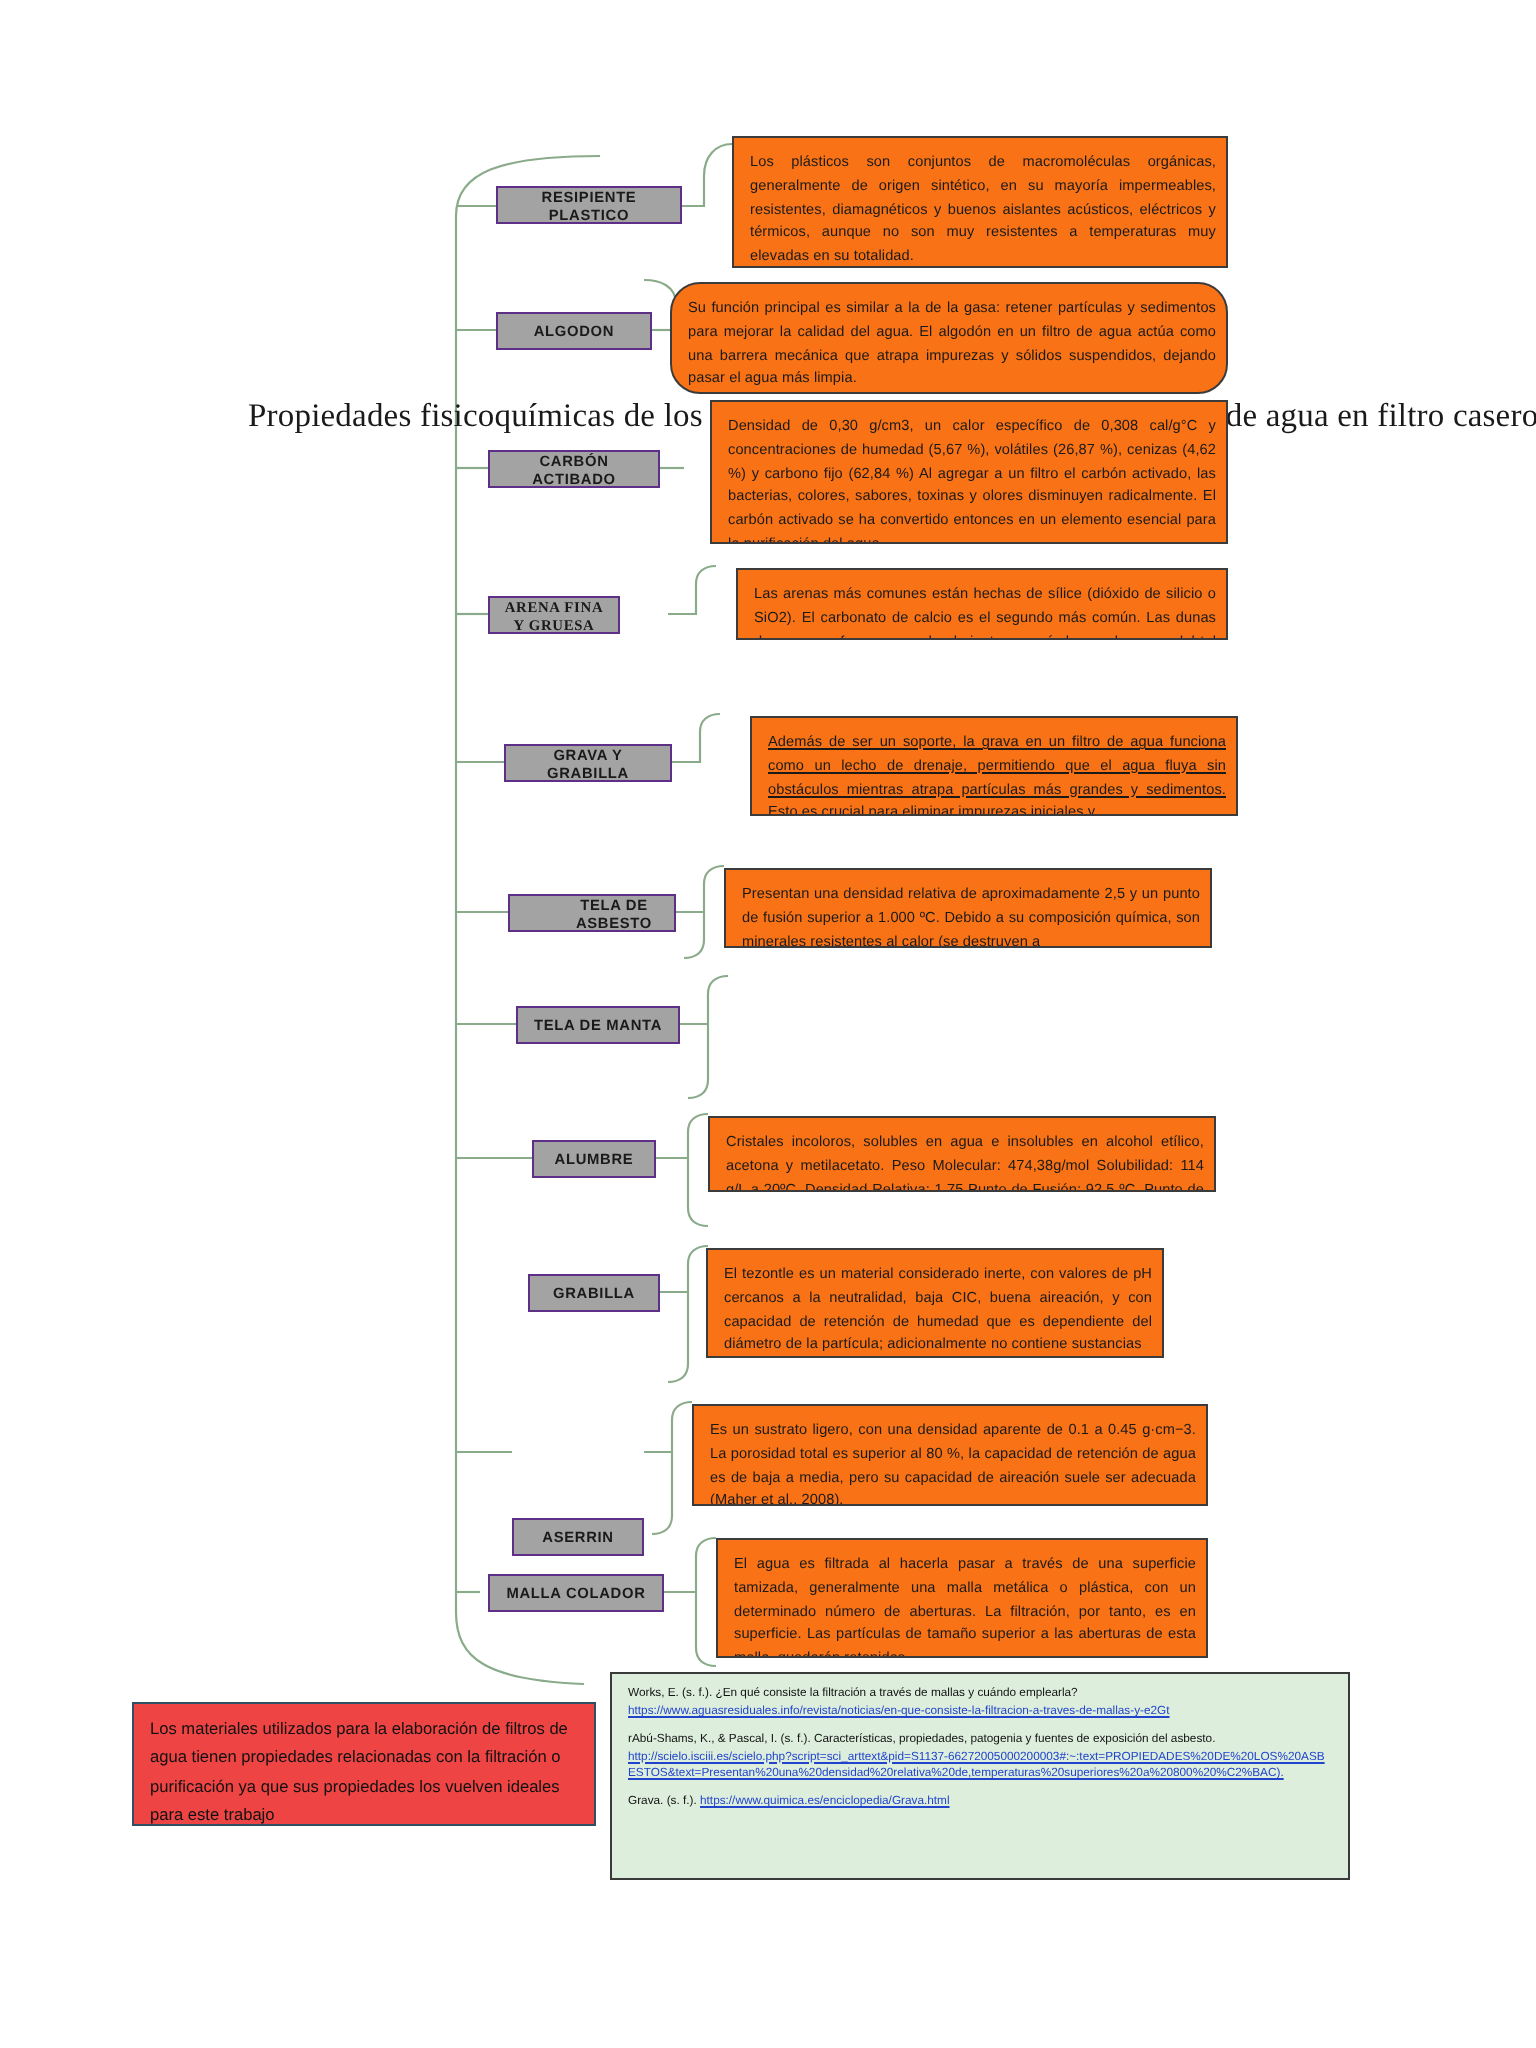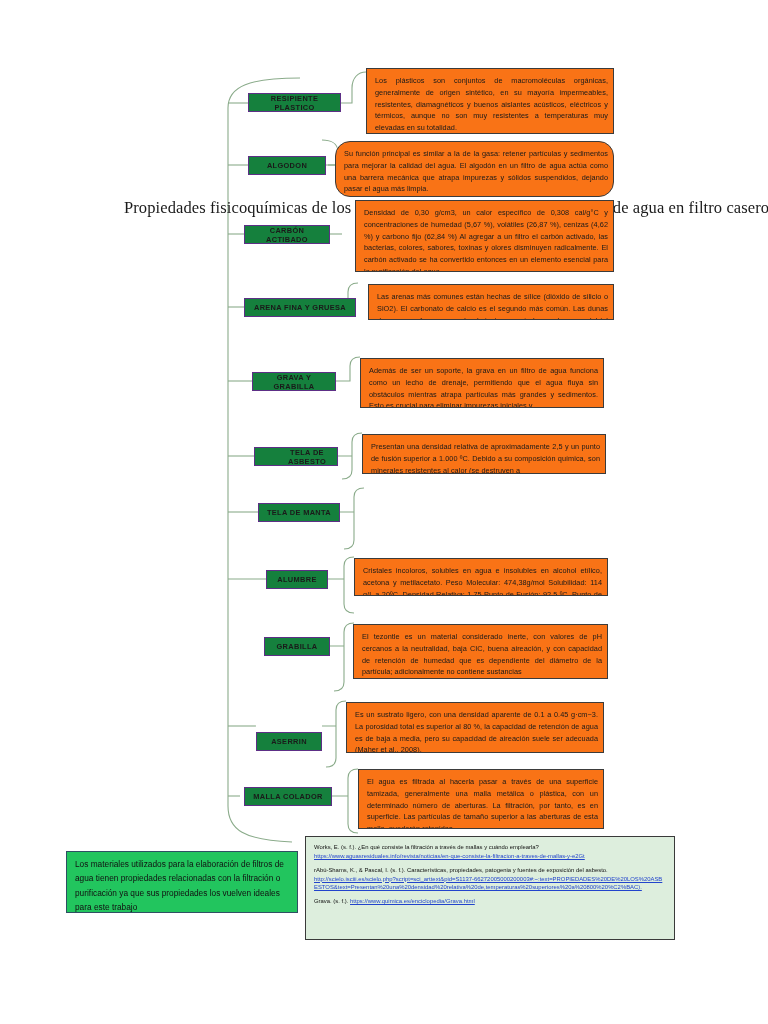--- a/index.html
+++ b/index.html
@@ -20,21 +20,21 @@
     font-family:"Liberation Serif", serif;
     font-size:16.5px;
     color:#1a1a1a;
     white-space:nowrap;
     letter-spacing:.1px;
   }
 
   
   .node{
     position:absolute;
-    background:#15803d;
+    background:#a3a3a3;
     border:1.2px solid #5d2f86;
     color:#1a1a1a;
     font-size:7.4px;
     font-weight:bold;
     letter-spacing:.35px;
     text-align:center;
     display:flex;align-items:center;justify-content:center;
     box-sizing:border-box;
     padding:2px 6px;
   }
@@ -52,21 +52,21 @@
     padding:6px 5px 5px 8px;
     overflow:hidden;
     letter-spacing:.05px;
   }
 
   
   .conclusion{
     position:absolute;
     left:66px; top:851px;
     width:232px; height:62px;
-    background:#22c55e;
+    background:#ef4444;
     border:1.2px solid #2f4f63;
     color:#111;
     font-size:8.3px;
     line-height:1.72;
     box-sizing:border-box;
     padding:5px 8px;
   }
 
   
   .refs{
@@ -127,38 +127,38 @@
 
   <div class="node" style="left:248px;top:93px;width:93px;height:19px;">RESIPIENTE PLASTICO</div>
   <div class="desc" style="left:366px;top:68px;width:248px;height:66px;">Los plásticos son conjuntos de macromoléculas orgánicas, generalmente de origen sintético, en su mayoría impermeables, resistentes, diamagnéticos y buenos aislantes acústicos, eléctricos y térmicos, aunque no son muy resistentes a temperaturas muy elevadas en su totalidad.</div>
 
   <div class="node" style="left:248px;top:156px;width:78px;height:19px;">ALGODON</div>
   <div class="desc" style="left:335px;top:141px;width:279px;height:56px;border-radius:15px;">Su función principal es similar a la de la gasa: retener partículas y sedimentos para mejorar la calidad del agua. El algodón en un filtro de agua actúa como una barrera mecánica que atrapa impurezas y sólidos suspendidos, dejando pasar el agua más limpia.</div>
 
   <div class="node" style="left:244px;top:225px;width:86px;height:19px;">CARBÓN ACTIBADO</div>
   <div class="desc" style="left:355px;top:200px;width:259px;height:72px;">Densidad de 0,30 g/cm3, un calor específico de 0,308 cal/g°C y concentraciones de humedad (5,67 %), volátiles (26,87 %), cenizas (4,62 %) y carbono fijo (62,84 %) Al agregar a un filtro el carbón activado, las bacterias, colores, sabores, toxinas y olores disminuyen radicalmente. El carbón activado se ha convertido entonces en un elemento esencial para la purificación del agua.</div>
 
-  <div class="node" style="left:244px;top:298px;width:112px;height:19px;">ARENA FINA Y GRUESA</div>
+  <div class="node" style="left:244px;top:298px;width:66px;height:19px;font-family:Liberation Serif, serif;">ARENA FINA Y GRUESA</div>
   <div class="desc" style="left:368px;top:284px;width:246px;height:36px;">Las arenas más comunes están hechas de sílice (dióxido de silicio o SiO2). El carbonato de calcio es el segundo más común. Las dunas de arena se forman cuando el viento o un río lanzan la arena del tal manera que hacen una montaña.</div>
 
   <div class="node" style="left:252px;top:372px;width:84px;height:19px;">GRAVA Y  GRABILLA</div>
-  <div class="desc" style="left:360px;top:358px;width:244px;height:50px;">Además de ser un soporte, la grava en un filtro de agua funciona como un lecho de drenaje, permitiendo que el agua fluya sin obstáculos mientras atrapa partículas más grandes y sedimentos. Esto es crucial para eliminar impurezas iniciales y</div>
+  <div class="desc" style="left:375px;top:358px;width:244px;height:50px;text-decoration:underline;">Además de ser un soporte, la grava en un filtro de agua funciona como un lecho de drenaje, permitiendo que el agua fluya sin obstáculos mientras atrapa partículas más grandes y sedimentos. Esto es crucial para eliminar impurezas iniciales y</div>
 
   <div class="node" style="left:254px;top:447px;width:84px;height:19px;padding-left:28px;">TELA DE ASBESTO</div>
   <div class="desc" style="left:362px;top:434px;width:244px;height:40px;">Presentan una densidad relativa de aproximadamente 2,5 y un punto de fusión superior a 1.000 ºC. Debido a su composición química, son minerales resistentes al calor (se destruyen a</div>
 
   <div class="node" style="left:258px;top:503px;width:82px;height:19px;">TELA DE MANTA</div>
 
   <div class="node" style="left:266px;top:570px;width:62px;height:19px;">ALUMBRE</div>
   <div class="desc" style="left:354px;top:558px;width:254px;height:38px;">Cristales incoloros, solubles en agua e insolubles en alcohol etílico, acetona y metilacetato. Peso Molecular: 474,38g/mol Solubilidad: 114 g/L a 20ºC. Densidad Relativa: 1.75 Punto de Fusión: 92.5 ºC. Punto de Ebullición: 200.0 ºC pH al 0.2 M: 3.3</div>
 
   <div class="node" style="left:264px;top:637px;width:66px;height:19px;">GRABILLA</div>
-  <div class="desc" style="left:353px;top:624px;width:255px;height:55px;">El tezontle es un material considerado inerte, con valores de pH cercanos a la neutralidad, baja CIC, buena aireación, y con capacidad de retención de humedad que es dependiente del diámetro de la partícula; adicionalmente no contiene sustancias</div>
+  <div class="desc" style="left:353px;top:624px;width:229px;height:55px;">El tezontle es un material considerado inerte, con valores de pH cercanos a la neutralidad, baja CIC, buena aireación, y con capacidad de retención de humedad que es dependiente del diámetro de la partícula; adicionalmente no contiene sustancias</div>
 
-  <div class="node" style="left:256px;top:732px;width:66px;height:19px;">ASERRIN</div>
+  <div class="node" style="left:256px;top:759px;width:66px;height:19px;">ASERRIN</div>
   <div class="desc" style="left:346px;top:702px;width:258px;height:51px;">Es un sustrato ligero, con una densidad aparente de 0.1 a 0.45 g·cm−3. La porosidad total es superior al 80 %, la capacidad de retención de agua es de baja a media, pero su capacidad de aireación suele ser adecuada (Maher et al., 2008).</div>
 
   <div class="node" style="left:244px;top:787px;width:88px;height:19px;">MALLA COLADOR</div>
   <div class="desc" style="left:358px;top:769px;width:246px;height:60px;">El agua es filtrada al hacerla pasar a través de una superficie tamizada, generalmente una malla metálica o plástica, con un determinado número de aberturas. La filtración, por tanto, es en superficie. Las partículas de tamaño superior a las aberturas de esta malla, quedarán retenidas.</div>
 
   <div class="conclusion">Los materiales utilizados para la elaboración de filtros de agua tienen propiedades relacionadas con la  filtración o purificación ya que sus propiedades los vuelven ideales para este trabajo</div>
 
   <div class="refs">
     <p>
       <span class="lead">Works, E. (s. f.). ¿En qué consiste la filtración a través de mallas y cuándo emplearla?</span><br>

